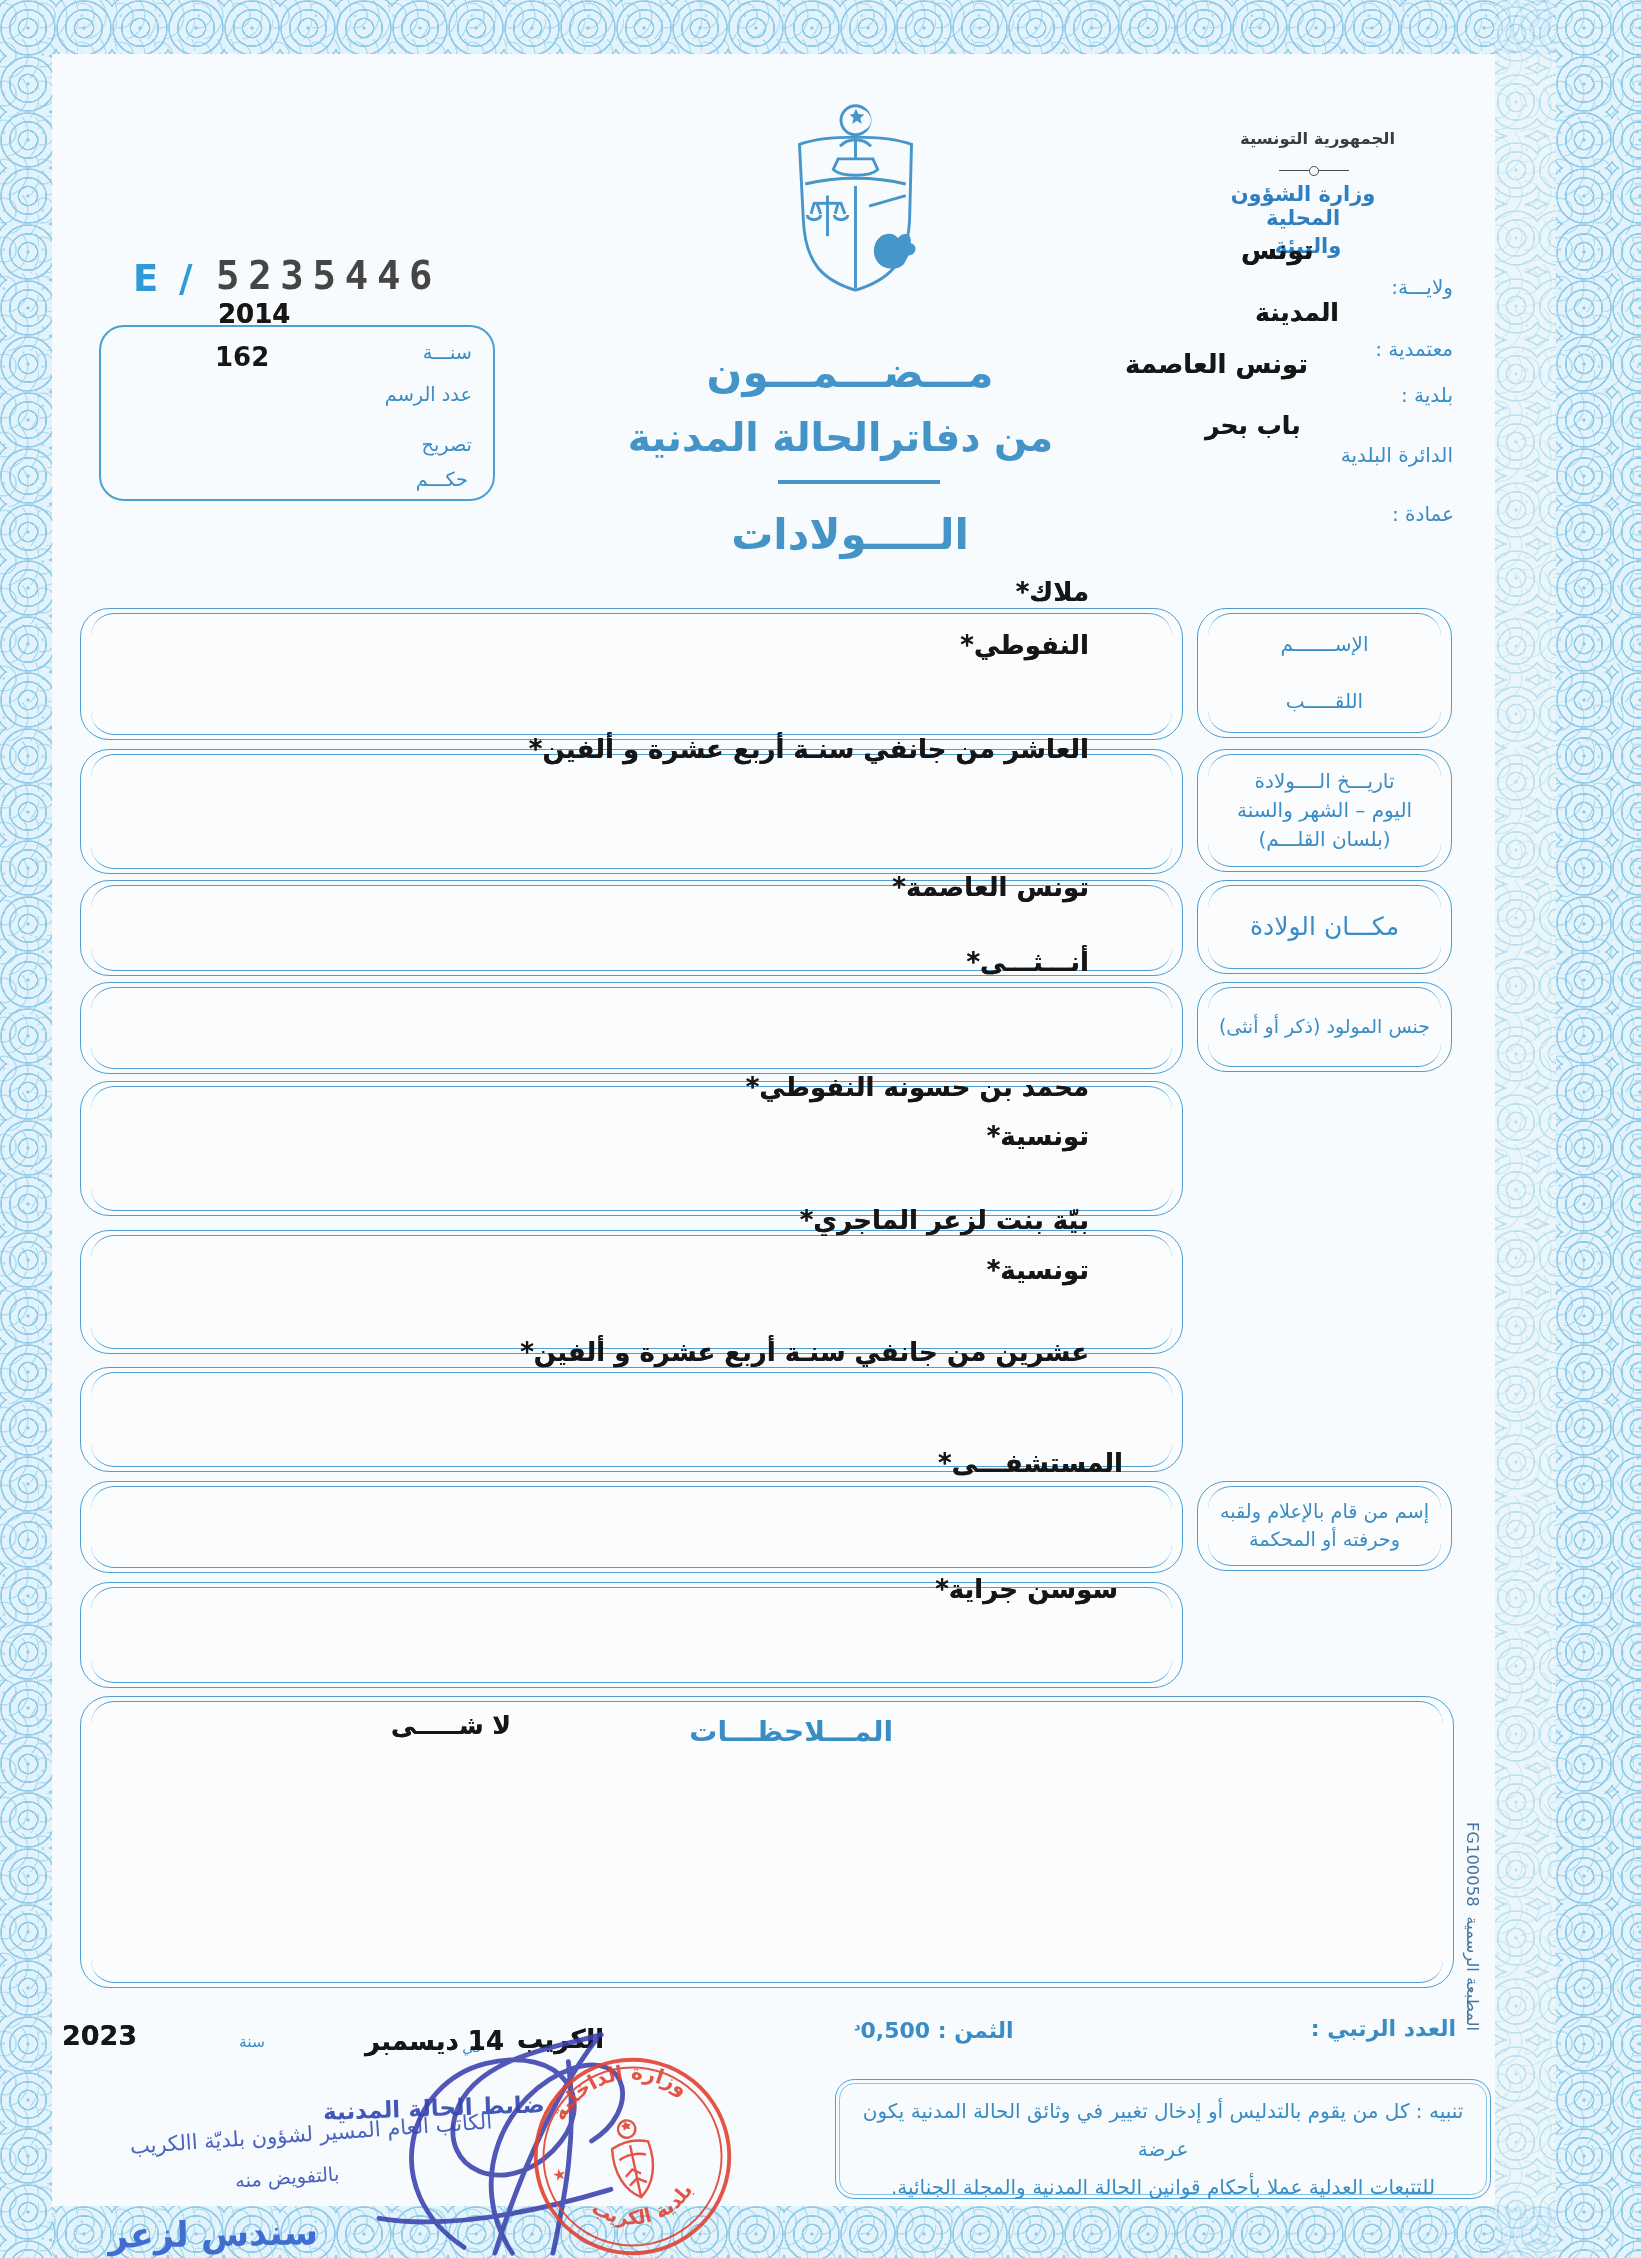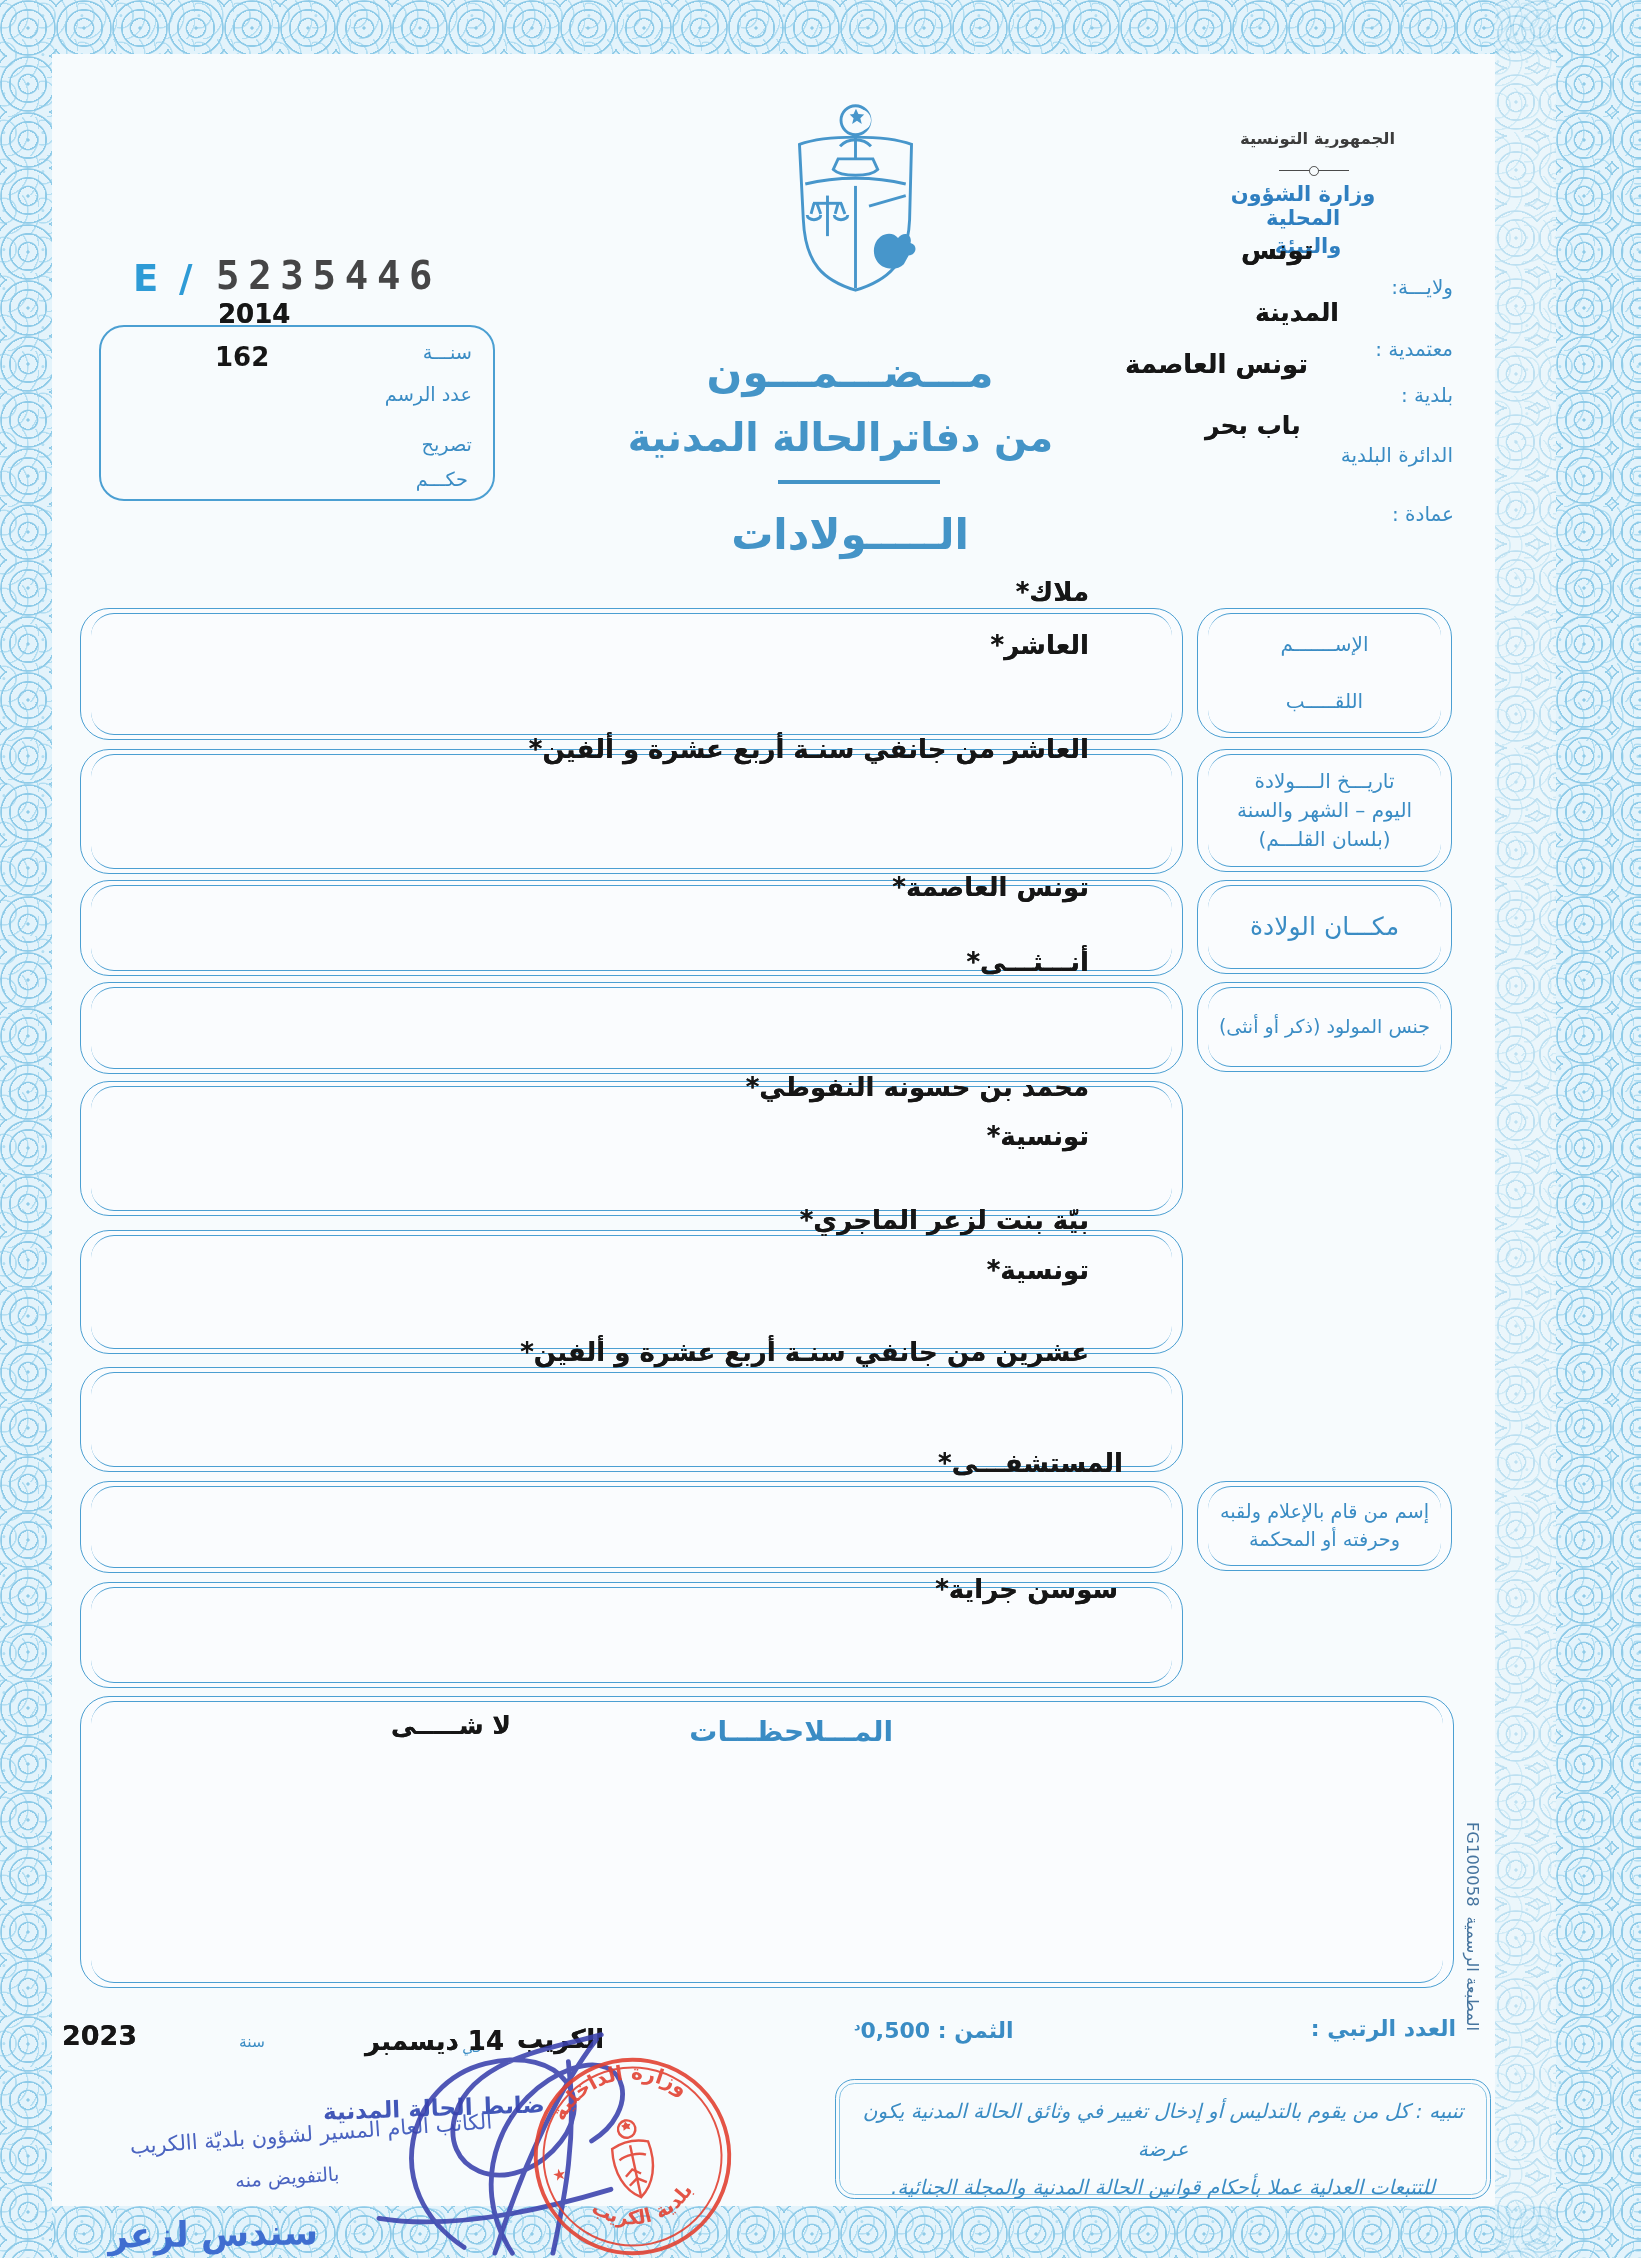--- a/index.html
+++ b/index.html
@@ -29,21 +29,21 @@
      border-top:1.9px solid #4b9fd2;border-bottom:1.9px solid #4b9fd2;border-radius:23px;}
   .lb{display:flex;flex-direction:column;align-items:center;padding:7.7px 15.4px;box-sizing:border-box;}
   .ll{color:#3a8cc4;font-size:20px;line-height:1.45;text-align:center;white-space:nowrap;z-index:2;}
   .sp-around{justify-content:space-around;}
   .sp-center{justify-content:center;}
   .stampv{position:absolute;font-size:26px;font-weight:700;color:#161616;white-space:nowrap;direction:rtl;
           text-shadow:0 0 0.5px #333;}
   .hr-orn{position:absolute;width:70px;border-top:1.9px solid #4a4a4a;}
   .hr-orn::after{content:"";position:absolute;left:30px;top:-4.8px;width:7.7px;height:7.7px;border:1.9px solid #4a4a4a;
           border-radius:50%;background:#f7fbfd;}
-  .notice{position:absolute;border:1.9px solid #4b9fd2;border-radius:19.3px;font-style:italic;}
+  .notice{position:absolute;border:1.9px solid #4b9fd2;border-radius:19.3px;}
   .notice::before{content:"";position:absolute;inset:2.9px;border:1.4px solid #86c3e4;border-radius:15.4px;}
   .regbox{position:absolute;border:2.9px solid #4b9fd2;border-radius:25px;}
   sup.dinar{font-size:12.6px;vertical-align:super;}
 </style>
 </head>
 <body>
 
 <div class="page">
 
   <div class="band top"></div>
@@ -130,21 +130,21 @@
   </div>
   <div class="lb sp-center" style="left:1197px;top:982px;width:255px;height:90px;">
     <span class="ll" style="font-size:19px;">جنس المولود (ذكر أو أنثى)</span>
   </div>
   <div class="lb sp-center" style="left:1197px;top:1481px;width:255px;height:90px;">
     <span class="ll" style="font-size:19.3px;">إسم من قام بالإعلام ولقبه</span>
     <span class="ll" style="font-size:19.3px;">وحرفته أو المحكمة</span>
   </div>
 
   <span class="stampv" style="top:577px;right:552px;">ملاك*</span>
-  <span class="stampv" style="top:630px;right:552px;">العاشر*</span>
+  <span class="stampv" style="top:630px;right:552px;">النفوطي*</span>
   <span class="stampv" style="top:734px;right:552px;">العاشر من جانفي سنـة أربع عشرة و ألفين*</span>
   <span class="stampv" style="top:872px;right:552px;">تونس العاصمة*</span>
   <span class="stampv" style="top:947px;right:552px;">أنـــثـــى*</span>
   <span class="stampv" style="top:1072px;right:552px;">محمد بن حسونه النفوطي*</span>
   <span class="stampv" style="top:1121px;right:552px;">تونسية*</span>
   <span class="stampv" style="top:1205px;right:552px;">بيّة بنت لزعر الماجري*</span>
   <span class="stampv" style="top:1255px;right:552px;">تونسية*</span>
   <span class="stampv" style="top:1337px;right:552px;">عشرين من جانفي سنـة أربع عشرة و ألفين*</span>
   <span class="stampv" style="top:1448px;right:518px;">المستشفـــى*</span>
   <span class="stampv" style="top:1574px;right:523px;">سوسن جراية*</span>

